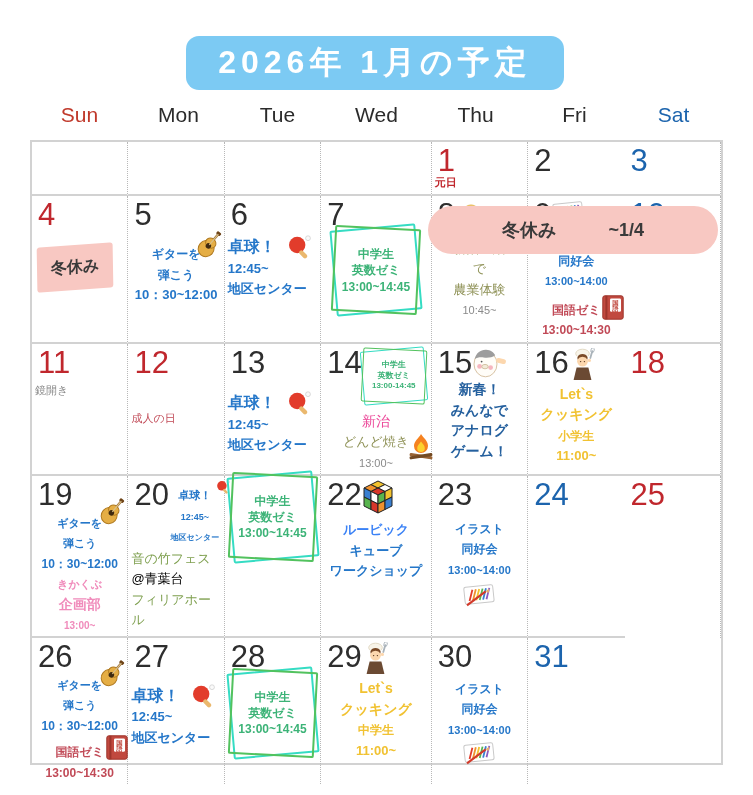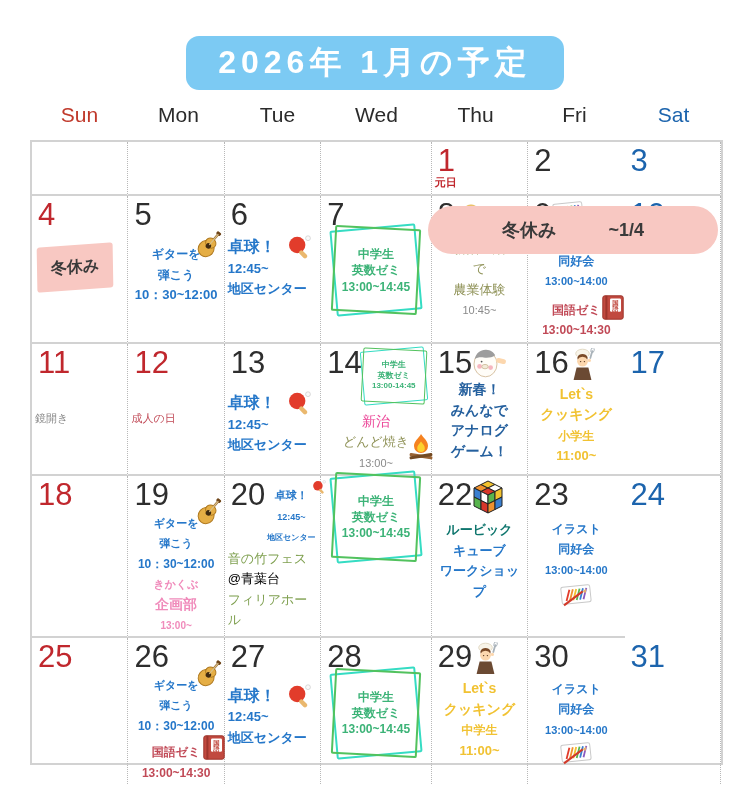--- a/index.html
+++ b/index.html
@@ -196,21 +196,21 @@
     </div>
     <div class="cell">
       <div class="numrow">
         <span class="num sat">10</span>
       </div>
     </div>
     <div class="cell">
       <div class="numrow">
         <span class="num sun">11</span>
       </div>
-      <div class="lines" style="text-align: left; margin-top: 28px;">
+      <div class="lines" style="text-align: left; ">
         <span class="line"><span style="color: rgb(138, 138, 138); font-size: 11px;">鏡開き</span></span>
       </div>
     </div>
     <div class="cell">
       <div class="numrow">
         <span class="num sun">12</span>
       </div>
       <div class="lines" style="text-align: left; margin-top: 28px;">
         <span class="line"><span style="color: rgb(193, 74, 87); font-size: 11px;">成人の日</span></span>
       </div>
@@ -291,25 +291,20 @@
             <circle cx="15.4" cy="13.6" r="0.7" fill="#5a3a20"></circle>
             <path d="M7.6 19.6h11.8l3 12.4H4.6z" fill="#6b4a33"></path>
             <circle cx="20.4" cy="12.4" r="1.6" fill="#fcd7ae"></circle>
           </svg></span>
       </div>
       <div class="lines" style="margin-top: 0px;">
         <span class="line"><span style="color: rgb(241, 194, 50); font-size: 14px; font-weight: bold;">Let`s</span></span>
         <span class="line"><span style="color: rgb(241, 194, 50); font-size: 14px; font-weight: bold;">クッキング</span></span>
         <span class="line"><span style="color: rgb(241, 194, 50); font-size: 12px; font-weight: bold;">小学生</span></span>
         <span class="line"><span style="color: rgb(241, 194, 50); font-size: 13px; font-weight: bold;">11:00~</span></span>
-      </div>
-    </div>
-    <div class="cell">
-      <div class="numrow">
-        <span class="num sat">17</span>
       </div>
     </div>
     <div class="cell">
       <div class="numrow">
         <span class="num sun">18</span>
       </div>
     </div>
     <div class="cell">
       <div class="numrow">
         <span class="num wd">19</span>
@@ -374,21 +369,21 @@
               <polygon points="2,17 9,20.5 9,29.5 2,26" fill="#58b44e"></polygon>
               <polygon points="9,20.5 16,24 16,33 9,29.5" fill="#d8362a"></polygon>
               <polygon points="16,15 23,11.5 23,20.5 16,24" fill="#58b44e"></polygon>
               <polygon points="23,11.5 30,8 30,17 23,20.5" fill="#f2c22e"></polygon>
               <polygon points="16,24 23,20.5 23,29.5 16,33" fill="#f0912e"></polygon>
               <polygon points="23,20.5 30,17 30,26 23,29.5" fill="#3a7fd0"></polygon>
             </g>
           </svg></span>
       </div>
       <div class="lines" style="margin-top: 4px;">
-        <span class="line"><span style="color: #0f766e; font-size: 13px; font-weight: bold;">ルービック</span></span>
+        <span class="line"><span style="color: #3b82f6; font-size: 13px; font-weight: bold;">ルービック</span></span>
         <span class="line"><span style="color: rgb(37, 119, 201); font-size: 13px; font-weight: bold;">キューブ</span></span>
         <span class="line"><span style="color: rgb(37, 119, 201); font-size: 13px; font-weight: bold;">ワークショップ</span></span>
       </div>
     </div>
     <div class="cell">
       <div class="numrow">
         <span class="num wd">23</span>
       </div>
       <div class="lines" style="margin-top: 6px;">
         <span class="line"><span style="color: rgb(37, 119, 201); font-size: 12px; font-weight: bold;">イラスト</span></span>

